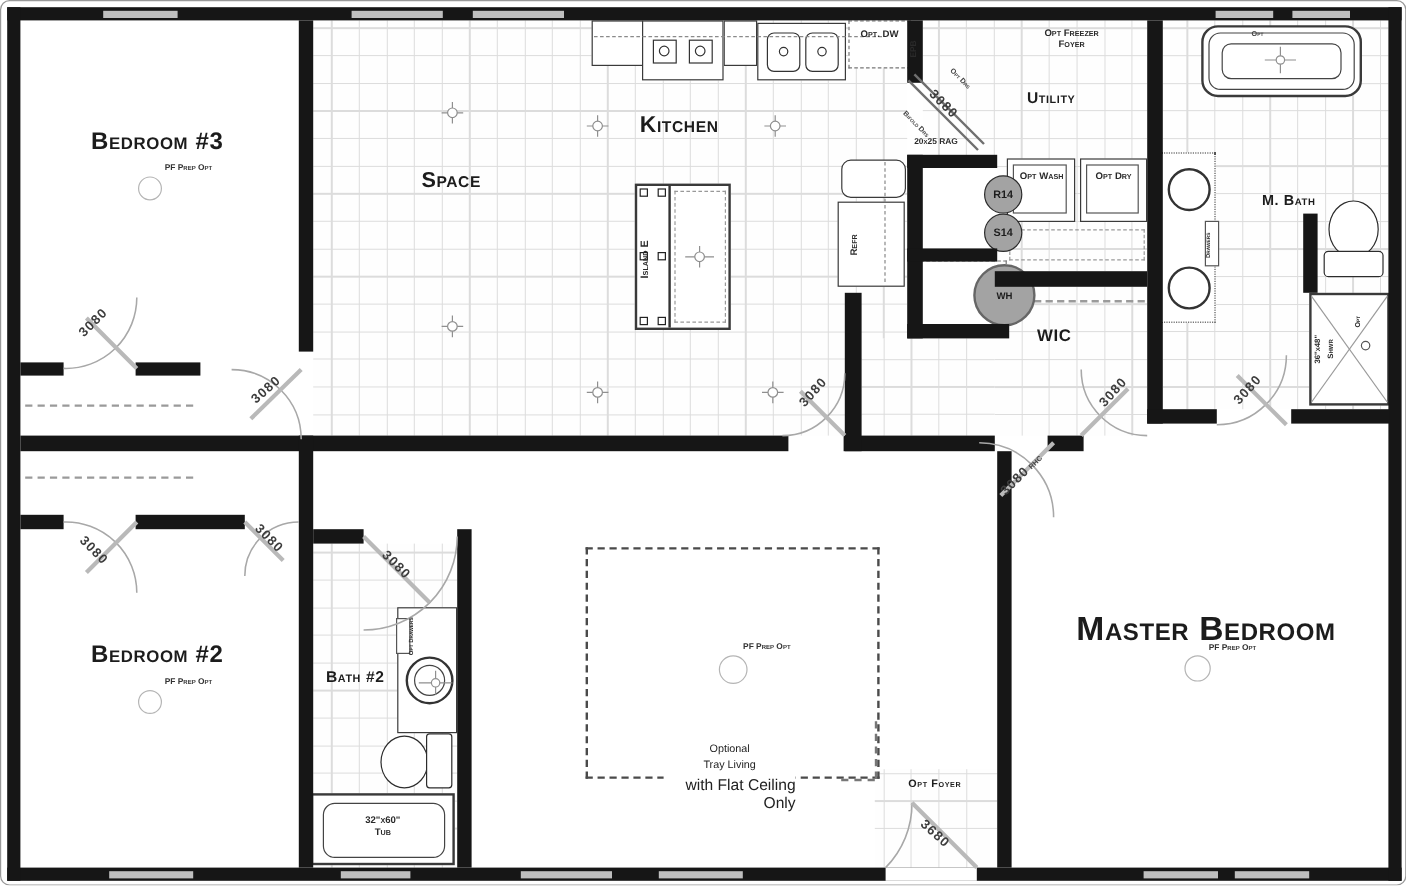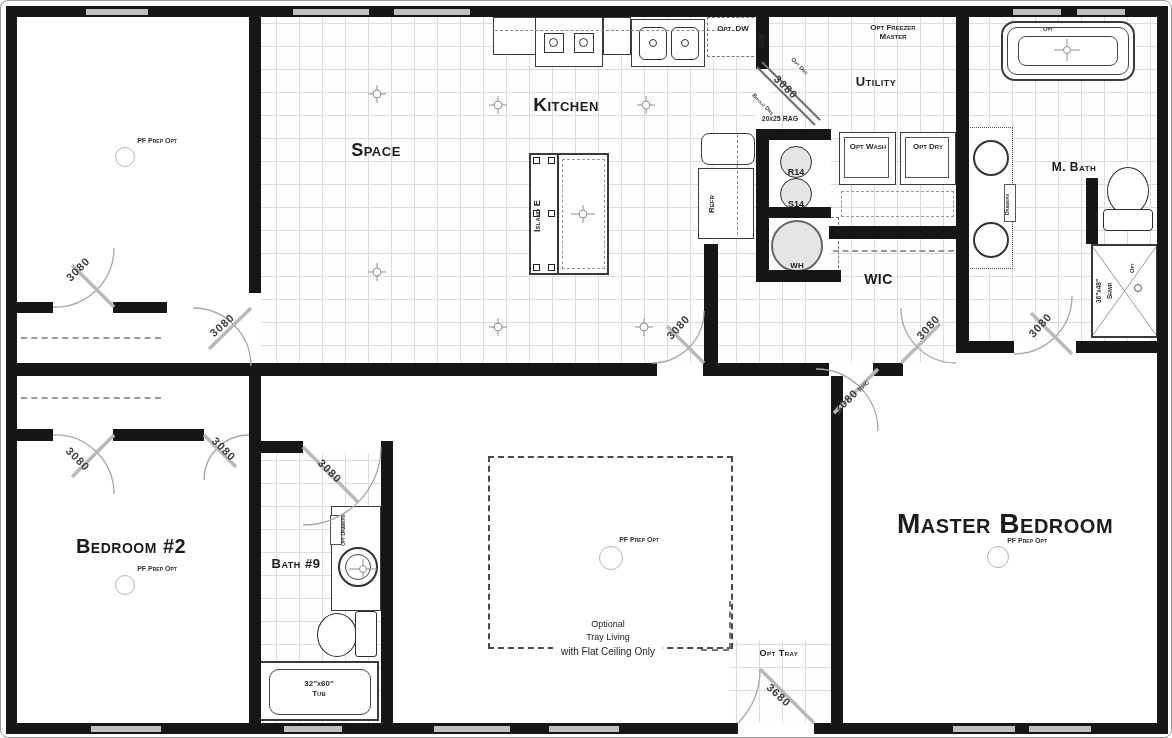--- a/index.html
+++ b/index.html
@@ -10,22 +10,22 @@
   .w{position:absolute;background:#161616;z-index:6;}
   .win{position:absolute;background:#bfbfbf;z-index:7;}
   .gap{position:absolute;background:#fff;z-index:7;}
   .tile{position:absolute;z-index:1;background-color:#fefefe;
     background-image:repeating-linear-gradient(to bottom,transparent 0,transparent 22px,#dcdcdc 22px,#dcdcdc 23px),
                      repeating-linear-gradient(to right,transparent 0,transparent 22px,#dcdcdc 22px,#dcdcdc 23px);}
   .white{position:absolute;background:#fff;z-index:2;}
   .fx{position:absolute;border:1.5px solid #3a3a3a;background:#fff;z-index:3;}
   .dashbox{position:absolute;border:1px dashed #777;z-index:3;background:transparent;}
   .rod{position:absolute;border-top:2px dashed #9a9a9a;z-index:3;}
-  .circ{position:absolute;border:1.5px solid #2c2c2c;border-radius:50%;background:#e5e5e5;z-index:4;
-        display:flex;align-items:flex-end;justify-content:center;font-size:9px;font-weight:600;}
+  .circ{position:absolute;border:1.5px solid #2c2c2c;border-radius:50%;background:#a3a3a3;z-index:4;
+        display:flex;align-items:center;justify-content:center;font-size:9px;font-weight:600;margin-left:40px;}
   .fan{position:absolute;border:1.2px solid #b5b5b5;border-radius:50%;background:transparent;z-index:4;}
   .rlbl{position:absolute;z-index:9;text-align:center;font-variant:small-caps;font-weight:600;letter-spacing:.5px;white-space:nowrap;}
   .note{position:absolute;z-index:9;text-align:center;font-variant:small-caps;font-weight:600;font-size:7px;color:#333;white-space:nowrap;}
   .dlbl{position:absolute;z-index:9;font-size:11px;font-weight:600;color:#3d3d3d;letter-spacing:1px;white-space:nowrap;text-align:center;}
   .tiny{position:absolute;z-index:9;font-size:6px;font-weight:600;color:#444;font-variant:small-caps;white-space:nowrap;}
   .vtext{position:absolute;z-index:9;writing-mode:vertical-rl;transform:rotate(180deg);
          font-variant:small-caps;font-weight:600;color:#2a2a2a;text-align:center;white-space:nowrap;}
   .fxlbl{position:absolute;z-index:9;text-align:center;font-variant:small-caps;font-weight:600;color:#2a2a2a;}
   svg.ov{position:absolute;left:0;top:0;z-index:8;}
 </style>
@@ -142,21 +142,21 @@
     </div>
   <div class="fx" style="left:838px;top:131px;width:57px;height:53px;">
     <div class="abs" style="left:4px;top:4px;width:45px;height:41px;border:1px solid #555;"></div>
   </div>
   <div class="fxlbl" style="left:848px;top:141px;width:38px;font-size:8px;line-height:1.2;">Opt Wash</div>
   <div class="fx" style="left:899px;top:131px;width:56px;height:53px;">
     <div class="abs" style="left:4px;top:4px;width:44px;height:41px;border:1px solid #555;"></div>
   </div>
   <div class="fxlbl" style="left:909px;top:141px;width:36px;font-size:8px;line-height:1.2;">Opt Dry</div>
   <div class="dashbox" style="left:840px;top:190px;width:113px;height:26px;border-color:#999;"></div>
-  <div class="fxlbl" style="left:862px;top:22px;width:60px;font-size:8px;line-height:1.15;">Opt Freezer Master</div>
+  <div class="fxlbl" style="left:862px;top:22px;width:60px;font-size:8px;line-height:1.15;">Opt Freezer Foyer</div>
 
   <div class="fx" style="left:1000px;top:20px;width:134px;height:60px;border-width:2px;border-radius:14px;">
     <div class="abs" style="left:4px;top:4px;width:122px;height:48px;border:1.2px solid #444;border-radius:10px;"></div>
     <div class="abs" style="left:15px;top:13px;width:100px;height:30px;border:1.2px solid #444;border-radius:8px;"></div>
   </div>
   <div class="tiny" style="left:1042px;top:25px;">Opt</div>
   <div class="abs" style="left:966px;top:126px;width:46px;height:142px;border:1.5px dotted #555;background:#fff;z-index:3;">
     <div class="abs" style="left:5px;top:12px;width:36px;height:36px;border:2px solid #333;border-radius:50%;"></div>
     <div class="abs" style="left:5px;top:94px;width:36px;height:36px;border:2px solid #333;border-radius:50%;"></div>
     <div class="abs" style="left:36px;top:56px;width:12px;height:38px;border:1px solid #555;background:#fff;"></div>
@@ -259,37 +259,38 @@
           <path d="M348,568 L376,568 M362,558 L362,578"></path>
           <circle cx="362" cy="568" r="3.5"></circle>
         </g>
       <g>
           <path d="M1053,49 L1079,49 M1066,38 L1066,60"></path>
           <circle cx="1066" cy="49" r="3.5"></circle>
         </g>
     </g>
   </svg>
 
+  <div class="rlbl" style="left:40px;top:106px;width:180px;font-size:20px;">Bedroom #3</div>
   <div class="note" style="left:126px;top:136px;width:60px;">PF Prep Opt</div>
   <div class="rlbl" style="left:325px;top:139px;width:100px;font-size:18px;">Space</div>
   <div class="rlbl" style="left:510px;top:93px;width:110px;font-size:19px;">Kitchen</div>
   <div class="rlbl" style="left:835px;top:73px;width:80px;font-size:13px;">Utility</div>
   <div class="rlbl" style="left:1040px;top:159px;width:66px;font-size:12px;">M. Bath</div>
   <div class="rlbl" style="left:845px;top:270px;width:65px;font-size:14px;">WIC</div>
   <div class="rlbl" style="left:40px;top:534px;width:180px;font-size:20px;text-align:center;">Bedroom #2</div>
   <div class="note" style="left:126px;top:564px;width:60px;">PF Prep Opt</div>
-  <div class="rlbl" style="left:262px;top:555px;width:66px;font-size:13px;">Bath #9</div>
+  <div class="rlbl" style="left:262px;top:555px;width:66px;font-size:13px;">Bath #2</div>
   <div class="note" style="left:608px;top:535px;width:60px;">PF Prep Opt</div>
   <div class="rlbl" style="left:882px;top:507px;width:244px;font-size:28px;">Master Bedroom</div>
   <div class="note" style="left:996px;top:536px;width:60px;">PF Prep Opt</div>
-  <div class="rlbl" style="left:742px;top:647px;width:72px;font-size:9px;">Opt Tray</div>
+  <div class="rlbl" style="left:742px;top:647px;width:72px;font-size:9px;">Opt Foyer</div>
 
   <div class="fxlbl" style="left:567px;top:618px;width:80px;font-size:9px;font-variant:normal;font-weight:400;color:#222;">Optional</div>
   <div class="fxlbl" style="left:567px;top:631px;width:80px;font-size:9px;font-variant:normal;font-weight:400;color:#222;">Tray Living</div>
-  <div class="fxlbl" style="left:552px;top:645px;width:110px;font-size:10px;font-variant:normal;font-weight:400;color:#222;background:#fff;">with Flat Ceiling Only</div>
+  <div class="fxlbl" style="left:552px;top:645px;width:110px;font-size:13px;font-variant:normal;font-weight:400;color:#222;background:#fff;text-align:right;">with Flat Ceiling Only</div>
 
   <div class="dlbl" style="left:54px;top:262px;width:46px;transform:rotate(-45deg);">3080</div>
   <div class="dlbl" style="left:198px;top:318px;width:46px;transform:rotate(-42deg);">3080</div>
   <div class="dlbl" style="left:54px;top:452px;width:46px;transform:rotate(45deg);">3080</div>
   <div class="dlbl" style="left:200px;top:442px;width:46px;transform:rotate(45deg);">3080</div>
   <div class="dlbl" style="left:306px;top:464px;width:46px;transform:rotate(45deg);">3080</div>
   <div class="dlbl" style="left:654px;top:320px;width:46px;transform:rotate(-48deg);">3080</div>
   <div class="dlbl" style="left:762px;top:80px;width:46px;transform:rotate(45deg);">3080</div>
   <div class="tiny" style="left:788px;top:62px;transform:rotate(45deg);">Opt Drs</div>
   <div class="tiny" style="left:748px;top:100px;transform:rotate(45deg);">Bifold Drs</div>

